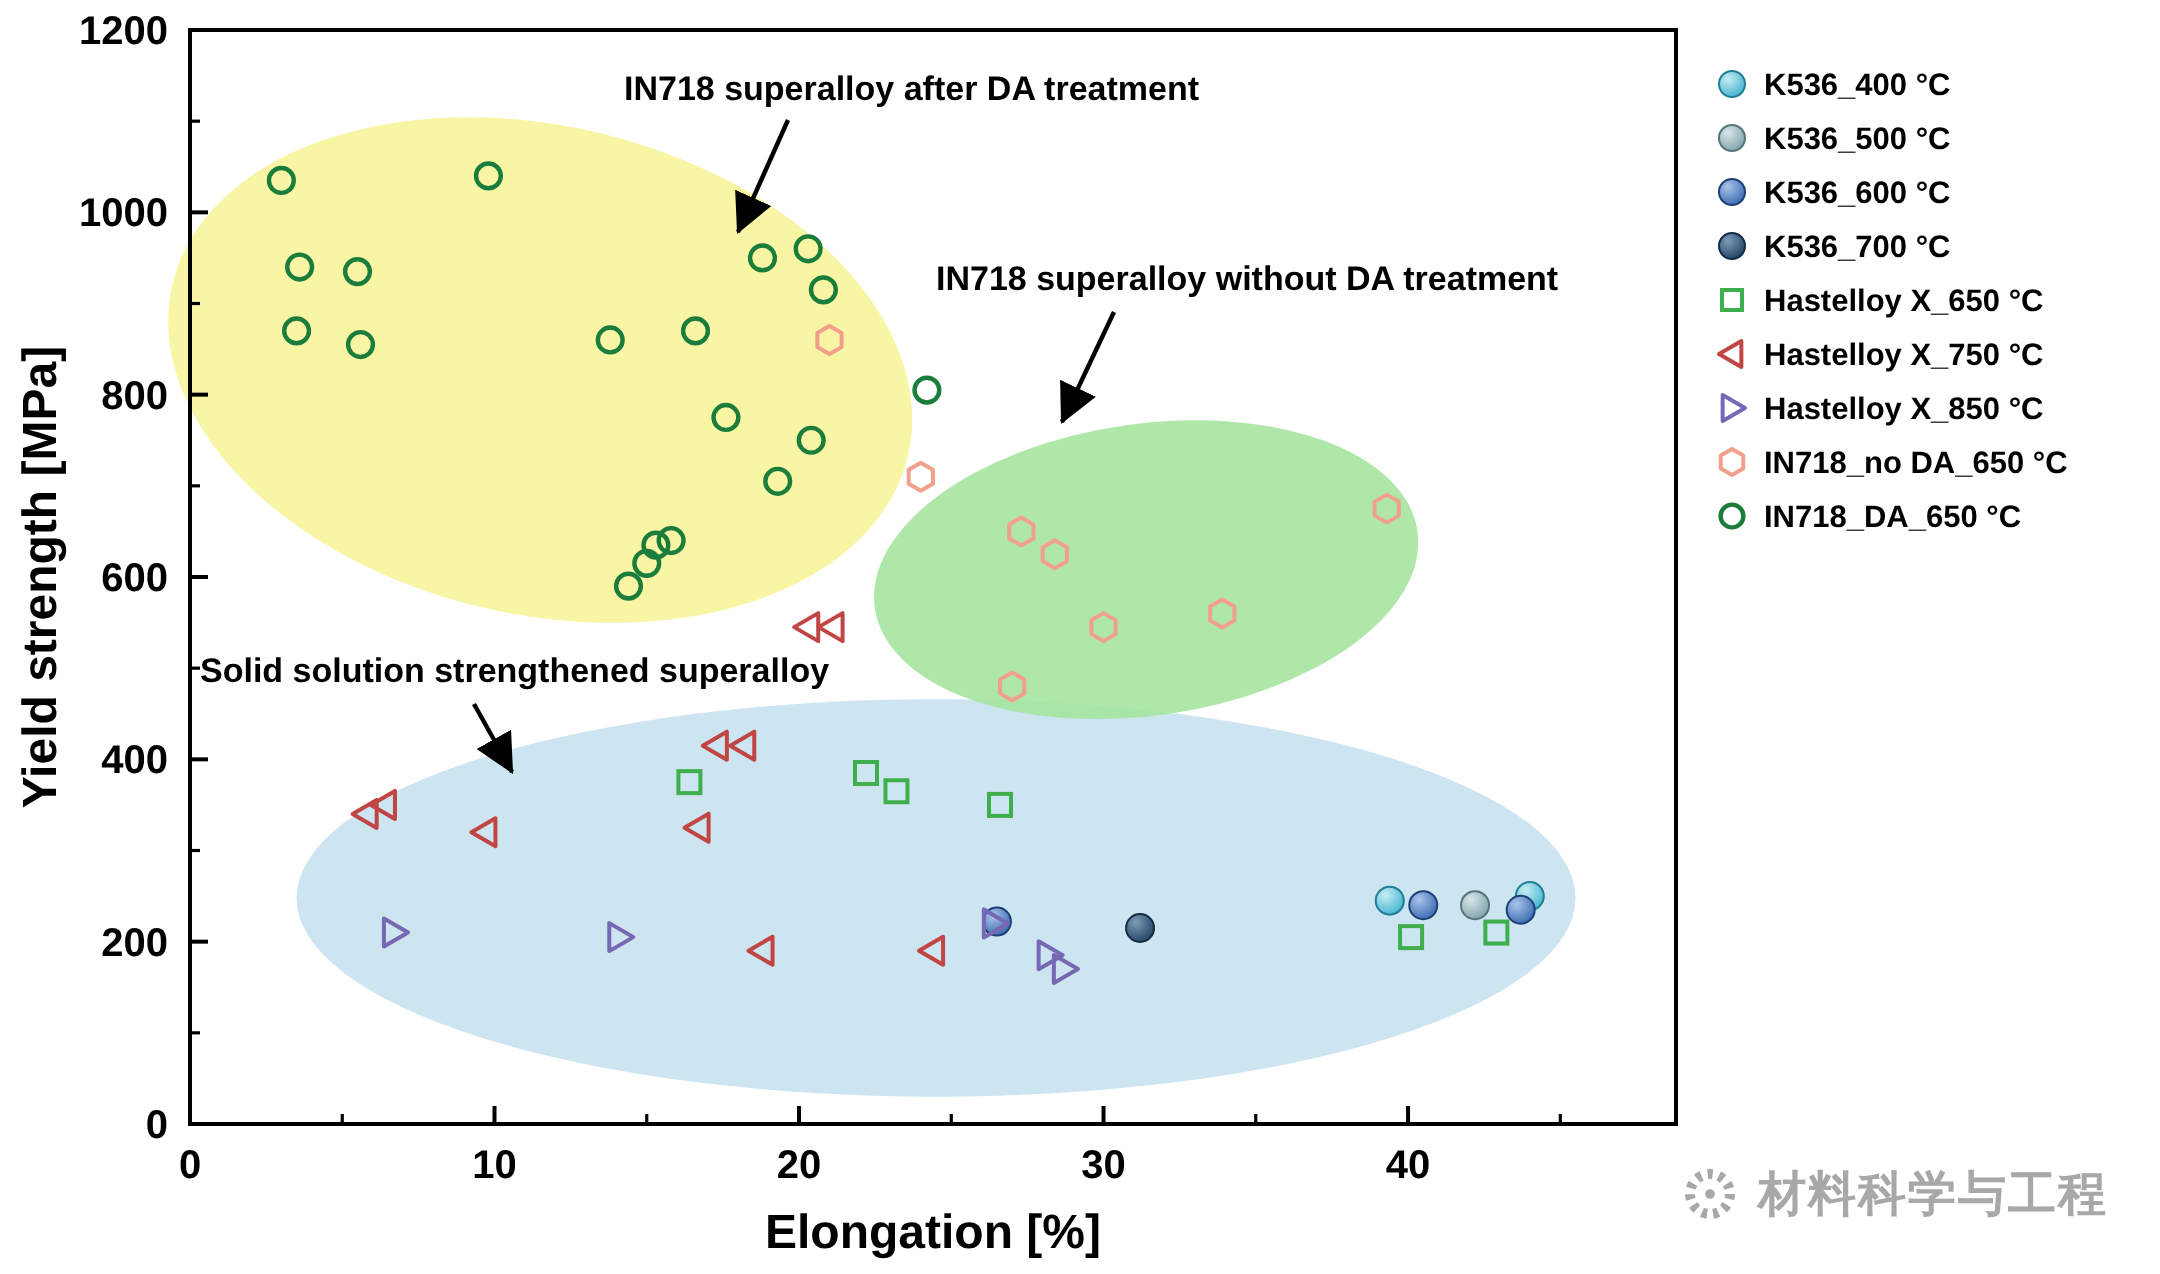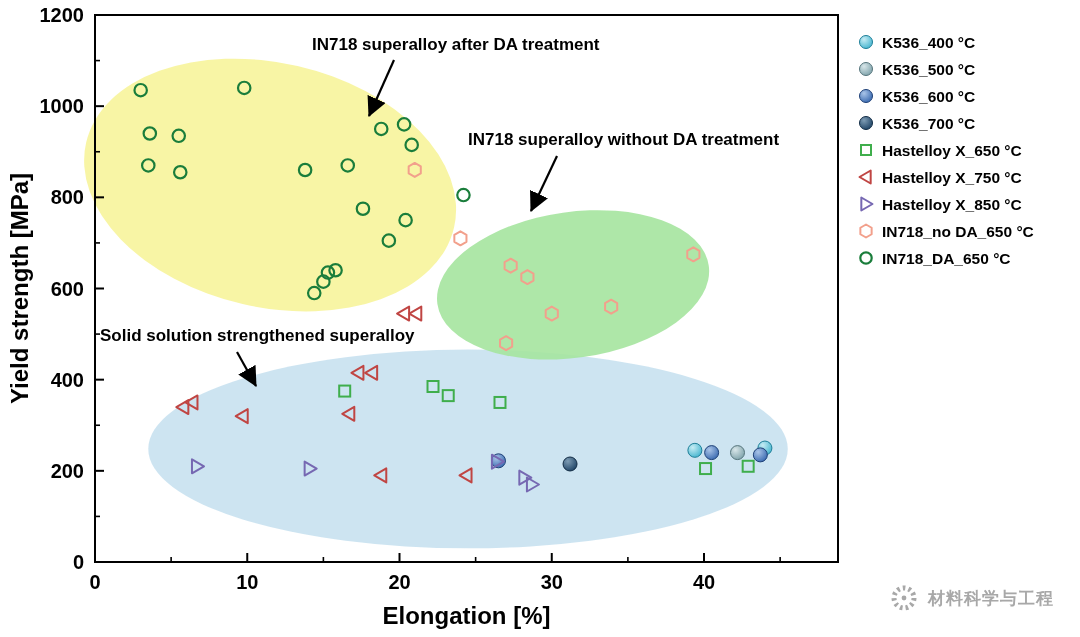--- a/index.html
+++ b/index.html
@@ -1,21 +1,21 @@
 <!DOCTYPE html>
 <html><head>
 <meta charset="utf-8">
 <style>
   html,body{margin:0;padding:0;background:#ffffff;}
   .figure{position:relative;width:1080px;height:637px;background:#ffffff;overflow:hidden;
           font-family:"Liberation Sans",sans-serif;}
   #chart{position:absolute;left:0;top:0;}
   #chart text{font-family:"Liberation Sans",sans-serif;font-weight:bold;fill:#000;}
   .watermark{position:absolute;right:26px;bottom:24px;display:flex;align-items:center;gap:9px;
-             color:#a8a8a8;font-size:17px;font-weight:bold;letter-spacing:1px;
+             color:#a8a8a8;font-size:24px;font-weight:bold;letter-spacing:1px;
              font-family:"Liberation Sans",sans-serif;}
 </style>
 </head>
 <body>
 
 <div class="figure">
   <svg id="chart" width="1080" height="637" viewBox="0 0 1080 637">
       <defs>
         <marker id="arrowhead" markerWidth="10" markerHeight="9" refX="8.5" refY="4.5" orient="auto">
           <path d="M0,0 L9,4.5 L0,9 Z" fill="#000"></path>

